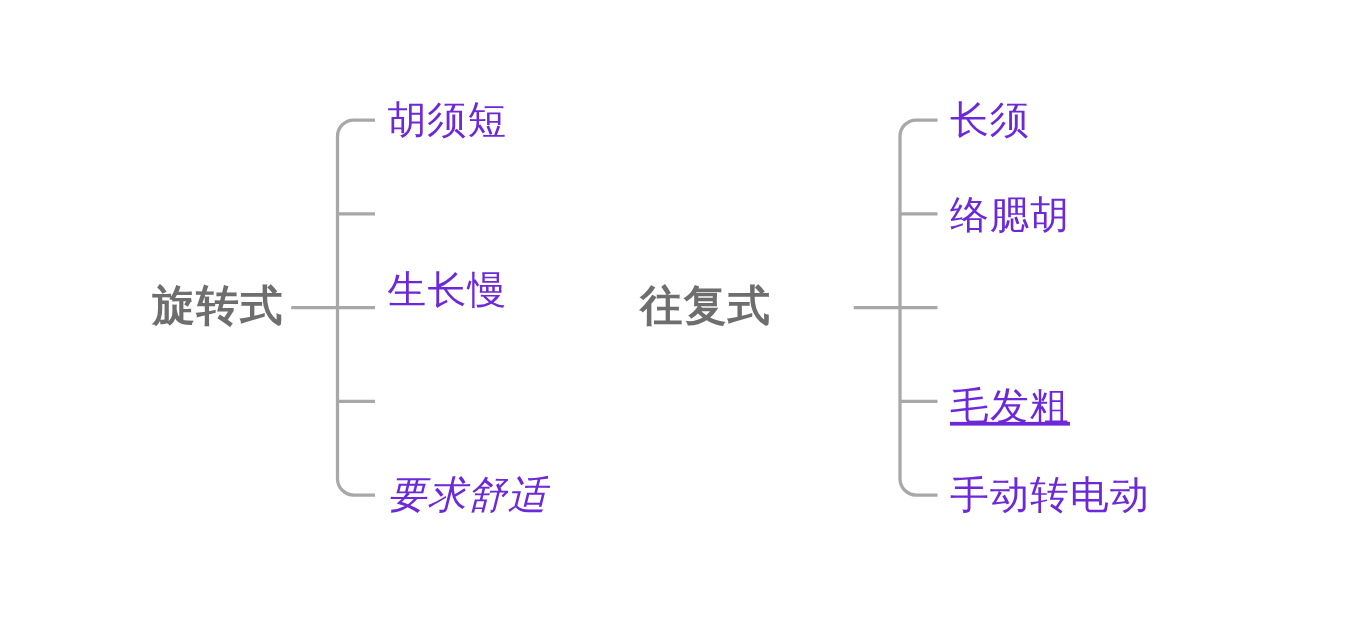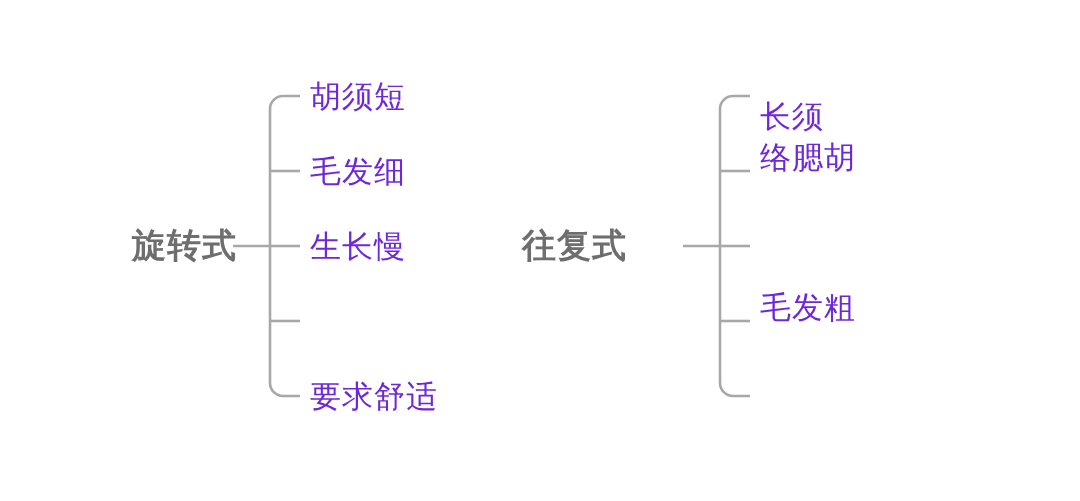--- a/index.html
+++ b/index.html
@@ -26,21 +26,21 @@
     top: 0;
     left: 0;
     width: 540px;
     height: 501px;
   }
   .branch.right { left: 450px; }
 
   
   .root-label {
     position: absolute;
-    left: 12px;
+    left: 2px;
     width: 225px;
     text-align: right;
     font-size: 34px;
     font-weight: bold;
     color: #6e6e6e;
     letter-spacing: 1px;
     line-height: 1;
     white-space: nowrap;
   }
 
@@ -81,35 +81,35 @@
 
       <path d="M233 246 H270" fill="none" stroke="#a8a8a8" stroke-width="2.6" stroke-linecap="butt"></path>
 
       <path d="M300 96 H283 A13 13 0 0 0 270 109 V383 A13 13 0 0 0 283 396 H300" fill="none" stroke="#a8a8a8" stroke-width="2.6" stroke-linecap="butt"></path>
       <path d="M270 171 H300" fill="none" stroke="#a8a8a8" stroke-width="2.6"></path>
       <path d="M270 246 H300" fill="none" stroke="#a8a8a8" stroke-width="2.6"></path>
       <path d="M270 321 H300" fill="none" stroke="#a8a8a8" stroke-width="2.6"></path>
     </svg>
 
     <div class="leaf" style="top: 96px;">胡须短</div>
-    <div class="leaf" style="top: 171px;">毛发细</div>
-    <div class="leaf" style="top: 246px; font-family: Liberation Serif, serif;">生长慢</div>
-    <div class="leaf" style="top: 396px;">要求舒适</div>
+    <div class="leaf" style="top: 232px; font-family: Liberation Serif, serif;">生长慢</div>
+    <div class="leaf" style="top: 396px; font-style: italic;">要求舒适</div>
   </div>
 
   <div class="branch right">
 
     <div class="root-label" style="top: 228px; text-align: center;">往复式</div>
 
     <svg class="connector" viewBox="0 0 540 501">
       <path d="M233 246 H270" fill="none" stroke="#a8a8a8" stroke-width="2.6" stroke-linecap="butt"></path>
       <path d="M300 96 H283 A13 13 0 0 0 270 109 V383 A13 13 0 0 0 283 396 H300" fill="none" stroke="#a8a8a8" stroke-width="2.6" stroke-linecap="butt"></path>
       <path d="M270 171 H300" fill="none" stroke="#a8a8a8" stroke-width="2.6"></path>
       <path d="M270 246 H300" fill="none" stroke="#a8a8a8" stroke-width="2.6"></path>
       <path d="M270 321 H300" fill="none" stroke="#a8a8a8" stroke-width="2.6"></path>
     </svg>
 
-    <div class="leaf" style="top: 96px; margin-top: 20px;">长须</div>
-    <div class="leaf" style="top: 157px;">络腮胡</div>
-    <div class="leaf" style="top: 307px;">毛发粗</div>
+    <div class="leaf" style="top: 96px;">长须</div>
+    <div class="leaf" style="top: 172px;">络腮胡</div>
+    <div class="leaf" style="top: 325px; text-decoration: underline;">毛发粗</div>
+    <div class="leaf" style="top: 396px;">手动转电动</div>
   </div>
 
 </div>
 
 </body></html>

